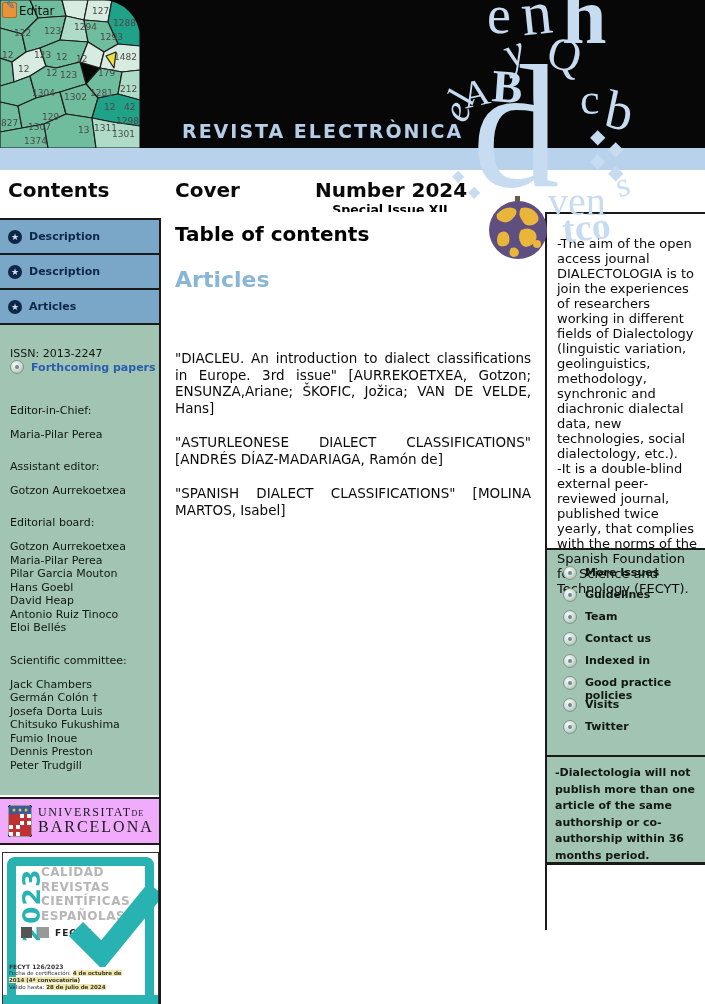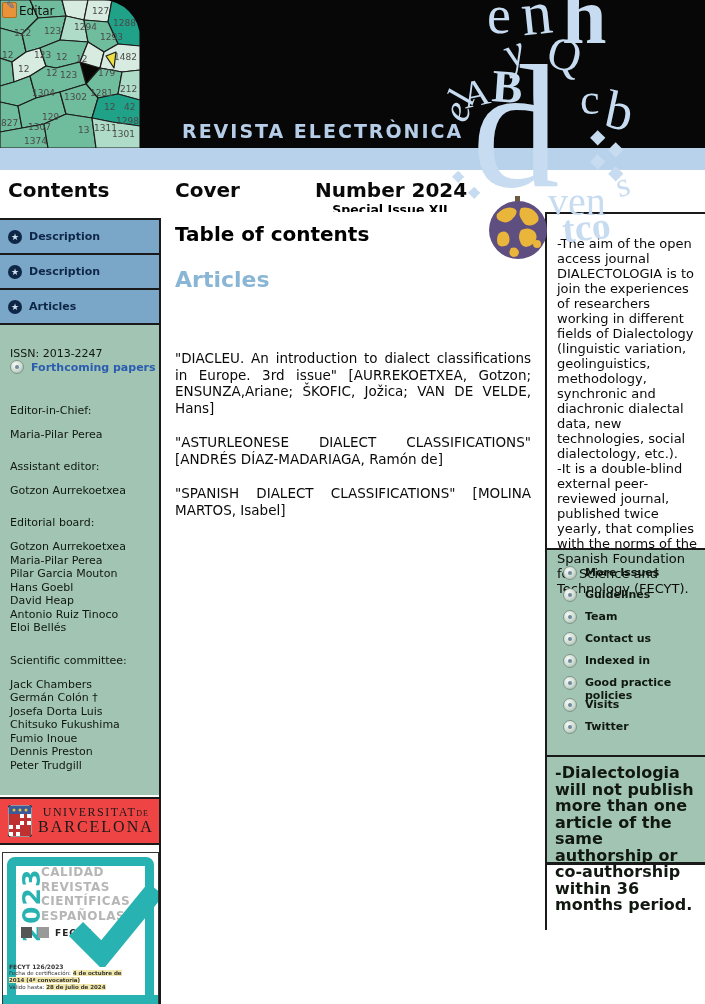--- a/index.html
+++ b/index.html
@@ -40,22 +40,22 @@
   #forthcoming{display:flex;align-items:center;gap:7px;color:#2a5db0;font-weight:bold;cursor:pointer;}
   .sphere-icon{width:12px;height:12px;border-radius:50%;flex:0 0 auto;
     background:radial-gradient(circle at 35% 30%, #f4f8f4 0%, #cfdcd2 55%, #93a99a 100%);
     border:1px solid #7e948a;position:relative;}
   .sphere-icon:before{content:"";position:absolute;left:4px;top:4px;width:4px;height:4px;border-radius:50%;background:#6f8a9e;}
   .sb-gap{margin-top:30px;}
   .sb-gap-sm{margin-top:11px;}
   .sb-gap-md{margin-top:19px;}
   .name-list div{line-height:13.5px;}
 
-  #ub-box{position:absolute;left:0;top:797px;width:159px;height:48px;background:#ef4444;border-top:2px solid #1a1a1a;
-          border-bottom:2px solid #1a1a1a;display:flex;align-items:center;gap:6px;padding-left:8px;box-sizing:border-box;cursor:pointer;text-align:center;}
+  #ub-box{position:absolute;left:0;top:797px;width:159px;height:48px;background:#f0abfc;border-top:2px solid #1a1a1a;
+          border-bottom:2px solid #1a1a1a;display:flex;align-items:center;gap:6px;padding-left:8px;box-sizing:border-box;cursor:pointer;}
   #ub-text{font-family:"Liberation Serif","DejaVu Serif",serif;color:#1a1a1a;line-height:1.05;}
   #ub-line1{font-size:12px;letter-spacing:1.5px;}
   #ub-de{font-size:8px;letter-spacing:1px;}
   #ub-line2{font-size:16px;letter-spacing:2px;}
 
   #fecyt-box{position:absolute;left:2px;top:852px;width:155px;height:152px;border:1px solid #333;background:#fff;overflow:hidden;}
   #fecyt-frame{position:absolute;left:4px;top:4px;right:4px;height:200px;border:9px solid #29b2b2;border-radius:8px;background:#fff;}
   #fecyt-year{position:absolute;left:-8px;top:38px;transform:rotate(-90deg);font-size:25px;font-weight:bold;color:#29b2b2;letter-spacing:1px;}
   #fecyt-quality{position:absolute;left:38px;top:12px;font-size:12px;font-weight:bold;color:#b6b6b6;line-height:14.5px;letter-spacing:0.5px;}
   #fecyt-logos{position:absolute;left:18px;top:74px;display:flex;align-items:center;gap:6px;font-size:7px;color:#444;}
@@ -76,21 +76,21 @@
   .article{font-size:13.5px;line-height:16.5px;text-align:justify;margin:0 0 18px 0;color:#0a0a0a;}
 
   
   #right-col{position:absolute;left:547px;top:212px;width:158px;}
   #about-box{box-sizing:border-box;width:158px;height:336px;background:#fff;border-top:2px solid #1a1a1a;
              padding:22px 6px 0 10px;font-size:13px;line-height:15px;color:#0a0a0a;}
   #about-box .about-par{margin:0;}
   #menu-box{box-sizing:border-box;width:158px;height:207px;background:#a2c4b2;border-top:2px solid #1a1a1a;padding:16px 0 0 16px;}
   .menu-item{display:flex;align-items:flex-start;gap:8px;height:22px;font-size:11px;font-weight:bold;color:#101810;cursor:pointer;}
   #note-box{box-sizing:border-box;width:158px;height:110px;background:#a2c4b2;border-top:2px solid #1a1a1a;border-bottom:3px solid #1a1a1a;
-            padding:8px 2px 0 8px;font-size:16px;font-weight:600;line-height:16.5px;color:#101810;}
+            padding:8px 2px 0 8px;font-size:11px;font-weight:600;line-height:16.5px;color:#101810;}
 
   #globe{position:absolute;left:487px;top:196px;z-index:6;}
 </style>
 </head>
 <body>
 
 <div id="page">
 
   <div id="header">
     <div id="map">

